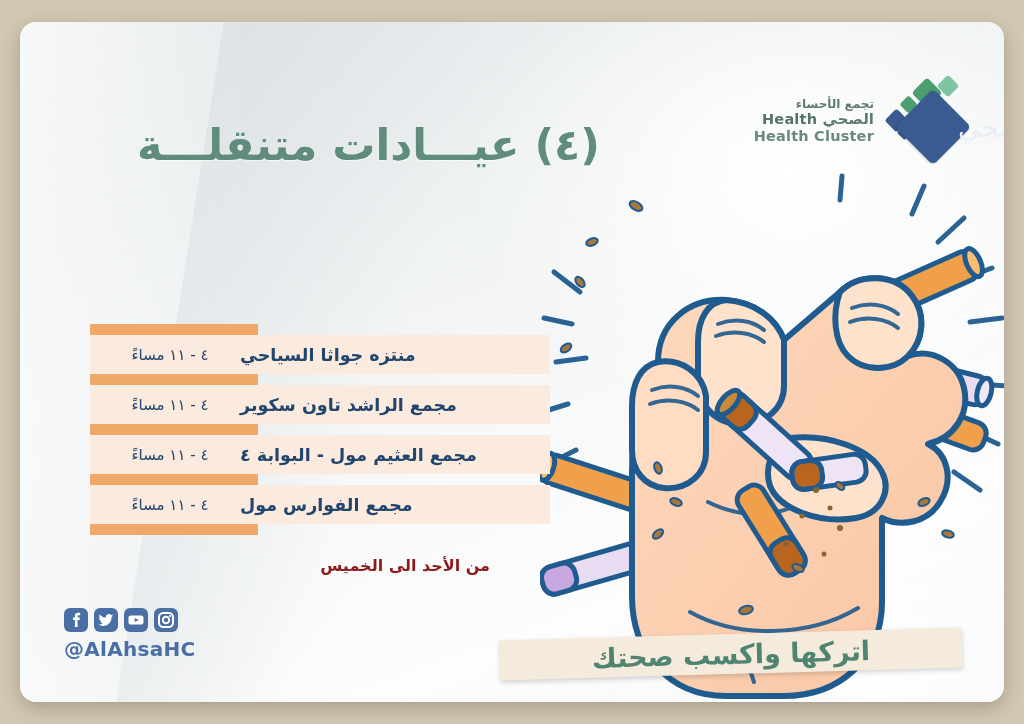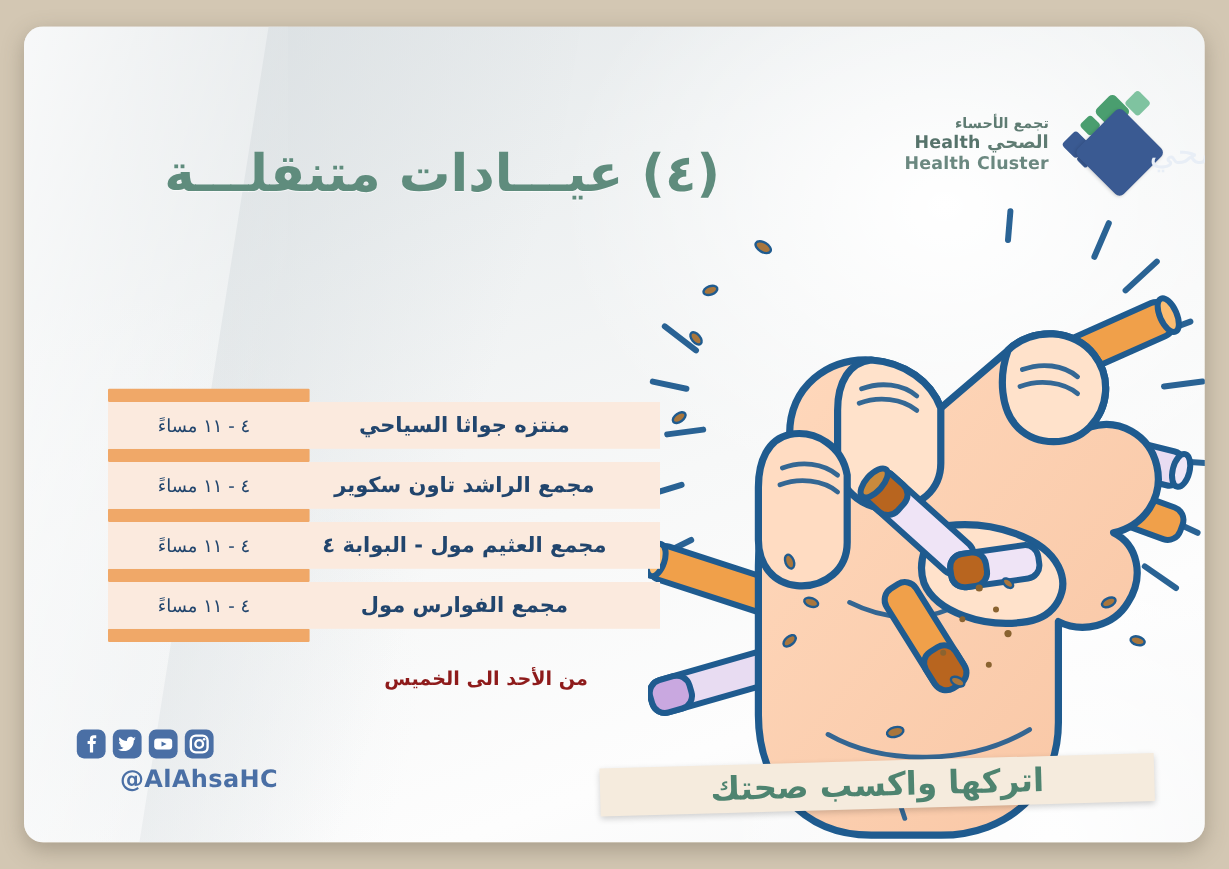--- a/index.html
+++ b/index.html
@@ -52,31 +52,31 @@
     letter-spacing:-.5px;text-shadow:0 1px 0 rgba(255,255,255,.6);
   }
 
   
   .schedule{position:absolute;left:70px;top:302px;width:460px;}
   .sched-bar{height:11px;background:#f0a868;width:168px;border-radius:1px;}
   .sched-row{
     position:relative;height:39px;background:#fbeade;display:flex;align-items:center;
     direction:rtl;padding:0 16px 0 10px;box-sizing:border-box;
   }
-  .venue{flex:1;text-align:center;color:#21456d;font-weight:bold;font-size:17.5px;white-space:nowrap;}
+  .venue{flex:1;text-align:left;color:#21456d;font-weight:bold;font-size:17.5px;white-space:nowrap;}
   .time{width:140px;text-align:center;color:#21456d;font-weight:normal;font-size:15px;white-space:nowrap;}
   .note{position:absolute;left:70px;top:534px;width:400px;text-align:right;direction:rtl;
     color:#8e1b1b;font-weight:bold;font-size:16px;}
 
   
   .social{position:absolute;left:44px;top:586px;}
   .social-icons{display:flex;gap:6px;}
   .sic{width:24px;height:24px;border-radius:6px;background:#4a6fa5;position:relative;}
   .sic svg{position:absolute;left:0;top:0;}
-  .handle{margin-top:5px;color:#4a6fa5;font-weight:bold;font-size:20px;letter-spacing:.3px;margin-left:36px;}
+  .handle{margin-top:5px;color:#4a6fa5;font-weight:bold;font-size:20px;letter-spacing:.3px;}
 
   
   .art{position:absolute;right:-6px;top:150px;width:470px;height:530px;}
   .art svg{display:block;}
 
   
   .ribbon{
     position:absolute;left:480px;top:612px;width:462px;height:40px;
     background:#f5ebdd;transform:rotate(-1.6deg);
     box-shadow:0 2px 5px rgba(0,0,0,.18);

